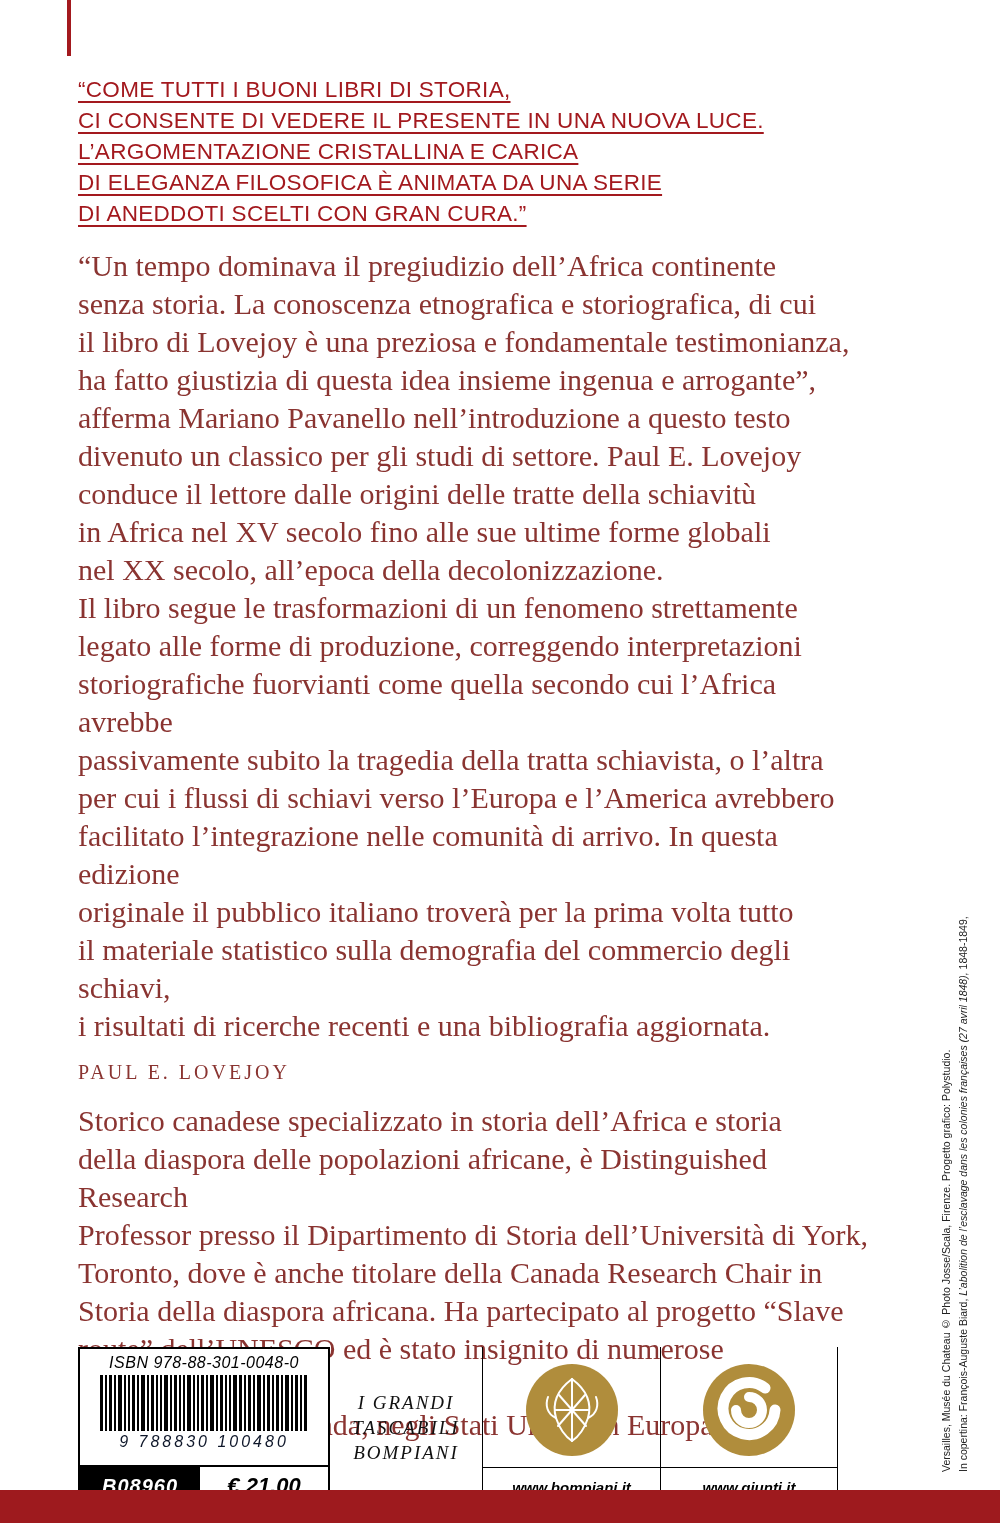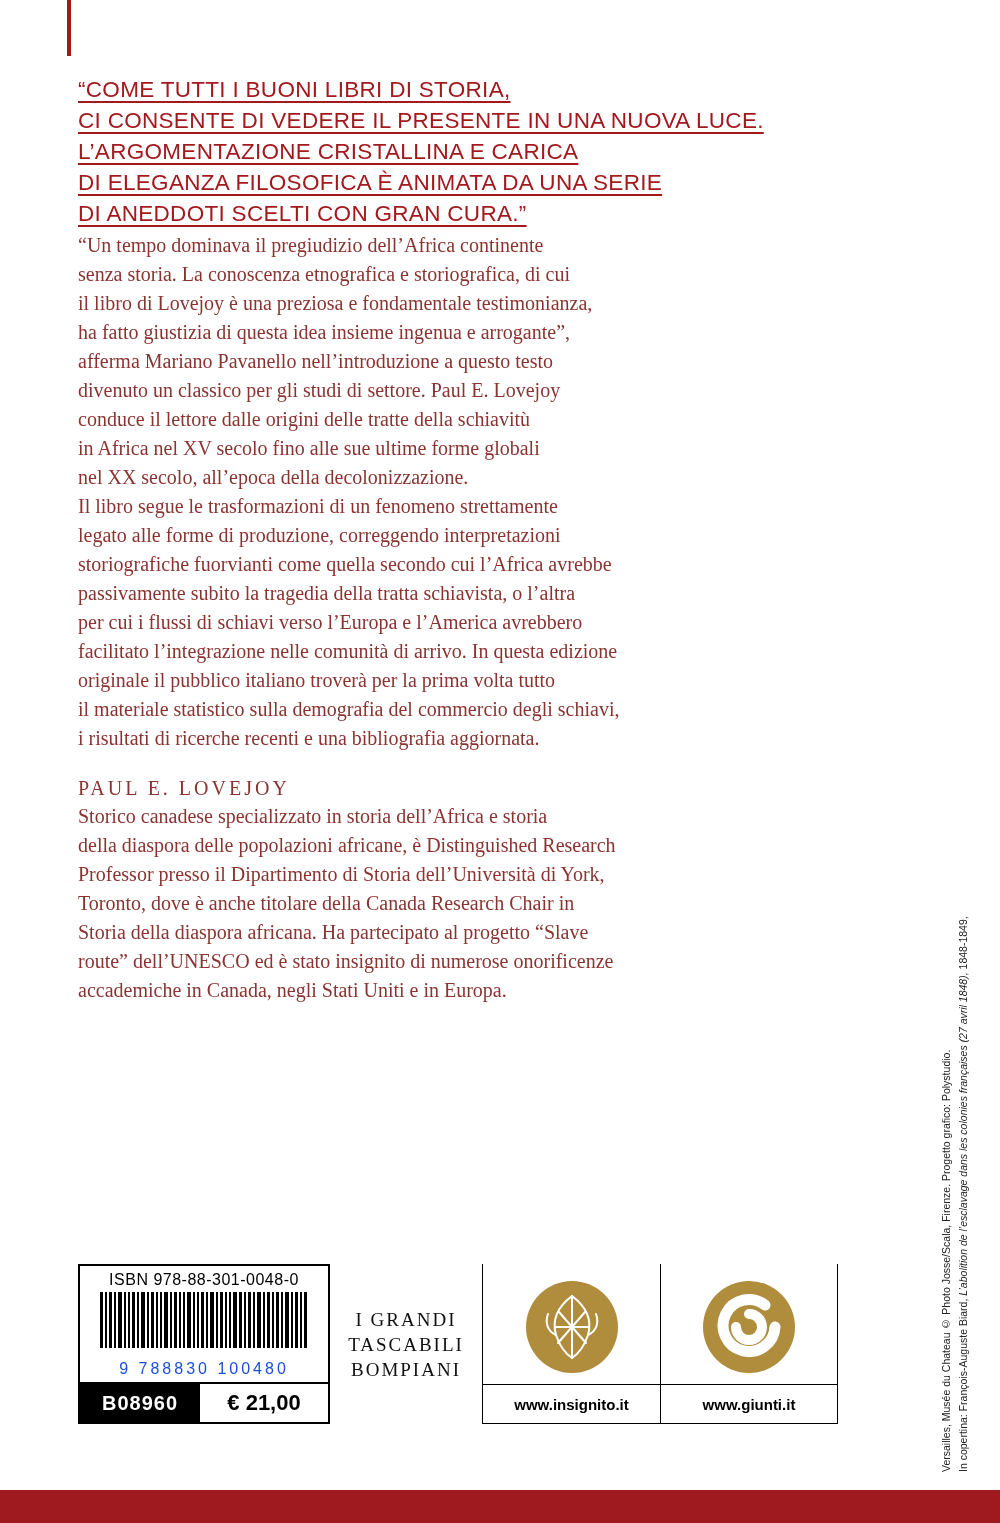--- a/index.html
+++ b/index.html
@@ -27,50 +27,50 @@
     text-decoration:underline;text-decoration-thickness:2px;text-underline-offset:4px;
     white-space:pre-line;
   }
   .attribution{
     margin-top:10px;font-size:27px;color:var(--ink);
   }
   .section-heading{
     margin-top:34px;font-size:20px;letter-spacing:3px;color:var(--body-red);
   }
   .body-text{
-    margin-top:2px;font-size:20px;line-height:29px;color:var(--body-red);
+    margin-top:18px;font-size:30px;line-height:38px;color:var(--body-red);
     white-space:pre-line;
   }
-  .author-heading{margin-top:24px;}
+  .author-heading{margin-top:16px;}
   .credits{
     position:absolute;right:28px;top:872px;height:600px;width:36px;
     writing-mode:vertical-lr;transform:rotate(180deg);
     font-family:"Liberation Sans", sans-serif;font-size:10.5px;line-height:17px;
     color:#222;
   }
   .credits .it{font-style:italic;}
   
   .footer{
-    position:absolute;left:78px;top:1264px;width:760px;height:160px;
-    display:flex;align-items:stretch;
+    position:absolute;left:78px;top:1347px;width:760px;height:160px;
+    display:flex;align-items:stretch;font-style:italic;
   }
   .barcode-col{
     width:252px;border:2px solid #000;display:flex;flex-direction:column;background:#fff;
   }
   .barcode-box{
     flex:1;border-bottom:2px solid #000;display:flex;flex-direction:column;align-items:center;
     padding-top:5px;
   }
   .isbn-label{
     font-family:"Liberation Sans", sans-serif;font-size:16px;letter-spacing:.5px;color:#000;
   }
   .bars{margin-top:3px;height:56px;}
   .barcode-digits{
-    font-family:"Liberation Sans", sans-serif;font-size:16px;letter-spacing:3px;color:#1d4ed8;
-    margin-top:12px;
+    font-family:"Liberation Sans", sans-serif;font-size:16px;letter-spacing:3px;color:#0f172a;
+    margin-top:2px;
   }
   .price-row{
     height:38px;display:flex;align-items:stretch;
   }
   .code-chip{
     width:120px;background:#000;color:#fff;display:flex;align-items:center;justify-content:center;
     font-family:"Liberation Sans", sans-serif;font-weight:700;font-size:20px;letter-spacing:1px;
   }
   .price{
     flex:1;display:flex;align-items:center;justify-content:center;
@@ -215,21 +215,21 @@
             <path d="M46 15 C30 27 26 40 30 54 C34 66 40 73 46 77 C52 73 58 66 62 54 C66 40 62 27 46 15 Z"></path>
             <path d="M46 15 L46 77"></path>
             <path d="M33 31 L60 62"></path>
             <path d="M59 31 L32 62"></path>
             <path d="M29 46 L63 46"></path>
             <path d="M30 54 C21 50 19 41 22 33"></path>
             <path d="M62 54 C71 50 73 41 70 33"></path>
           </g>
         </svg>
       </div>
-      <div class="url-band">www.insignito.it</div>
+      <div class="url-band">www.bompiani.it</div>
     </div>
 
     <div class="logo-cell last">
       <div class="logo-area">
         <svg width="92" height="92" viewBox="0 0 92 92" aria-hidden="true">
           <circle cx="46" cy="46" r="46" fill="#b08d3c"></circle>
           <g stroke="#ffffff" fill="none" stroke-linecap="round">
             <path d="M62 24 A26 26 0 1 0 72 46" stroke-width="11"></path>
             <path d="M46 33 A13 13 0 1 1 33 46" stroke-width="10"></path>
           </g>

